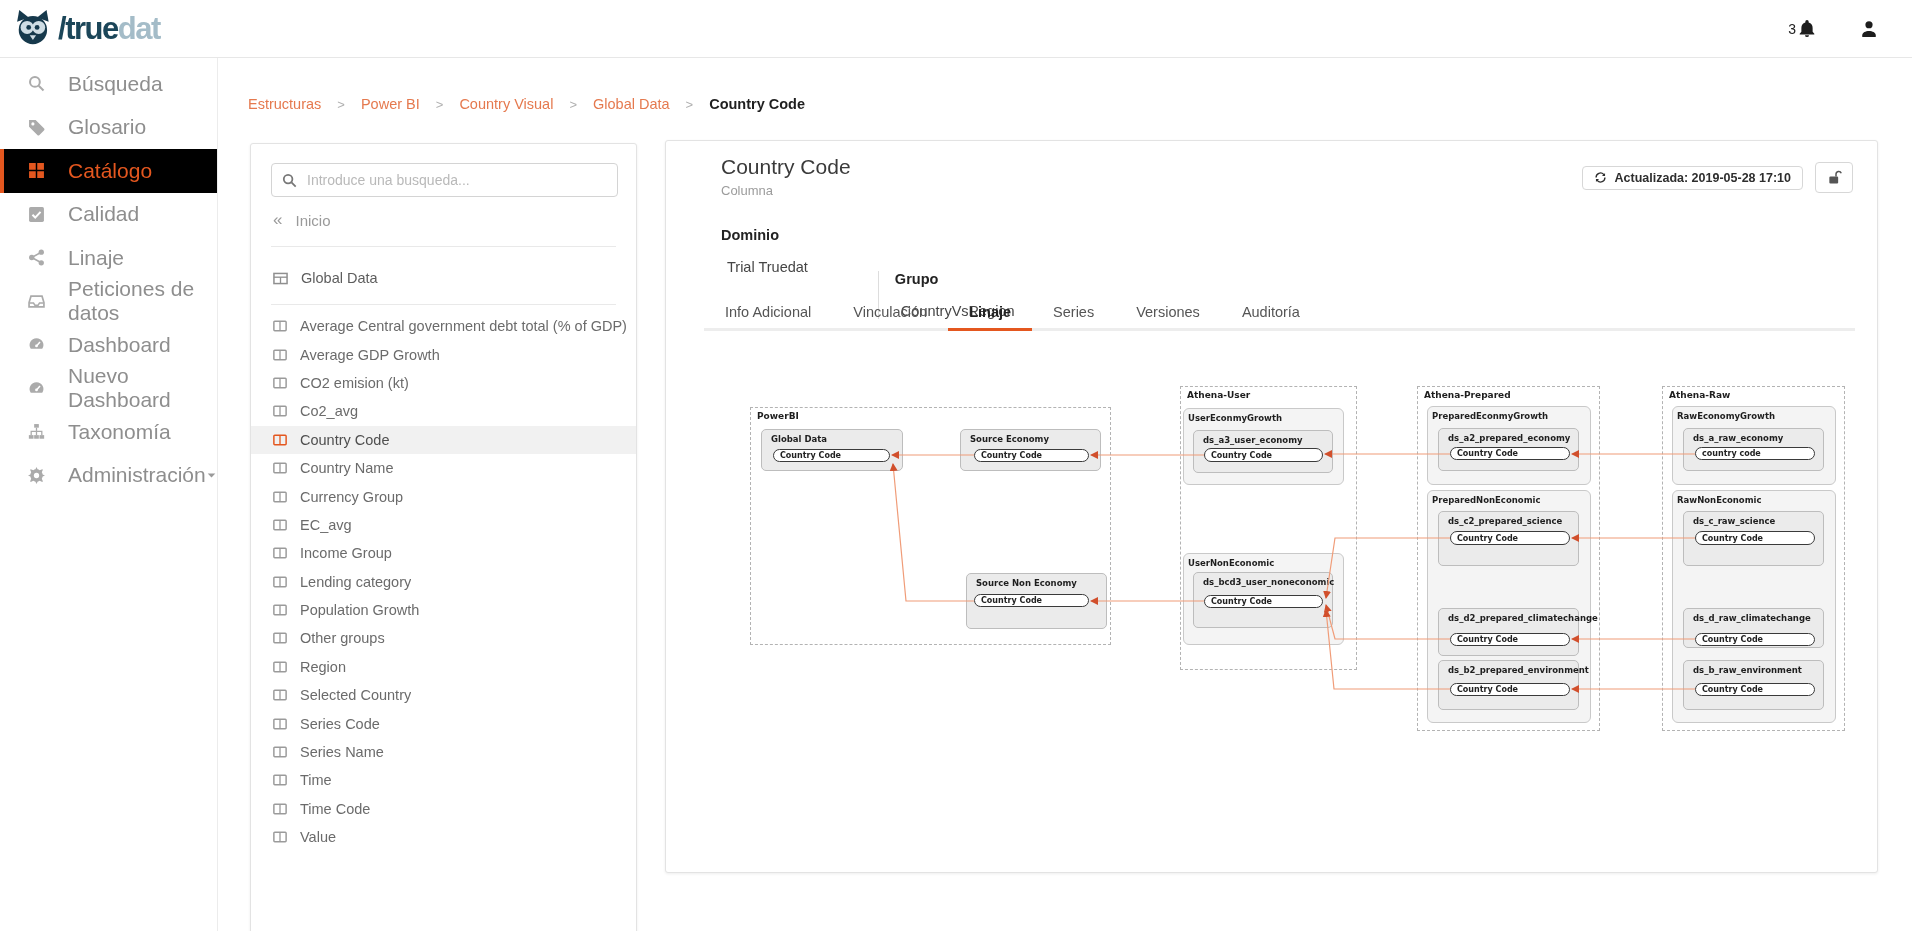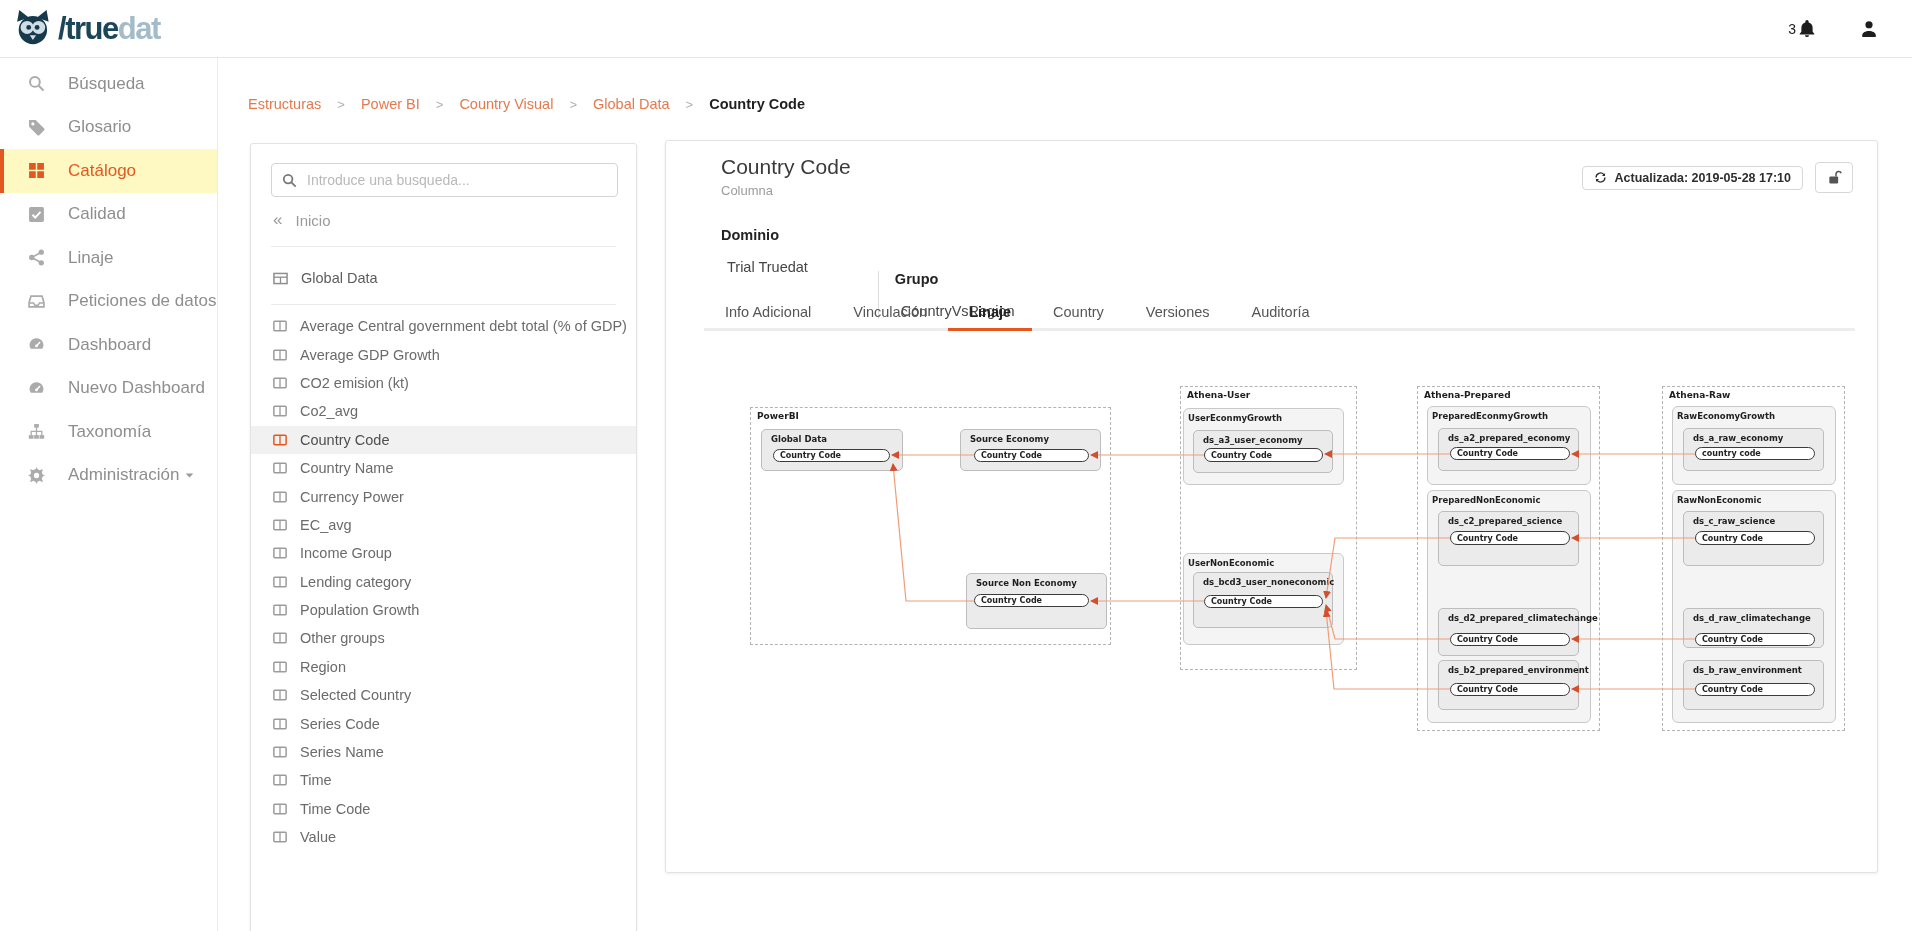--- a/index.html
+++ b/index.html
@@ -14,24 +14,24 @@
   .brand-slash, .brand-true { color:#1b4659; }
   .brand-dat { color:#a4bcc8; }
   .topbar-right { position:absolute; right:34px; top:0; height:58px; display:flex; align-items:center; gap:44px; }
   .notif { display:flex; align-items:center; gap:2px; cursor:pointer; color:#1d1d1d; }
   .notif-count { font-size:14px; color:#1d1d1d; }
   .icon-18 svg { width:18px; height:18px; display:block; }
   .user-btn { color:#1d1d1d; cursor:pointer; }
 
   
   .sidebar { position:absolute; left:0; top:58px; width:218px; height:873px; background:#fff; border-right:1px solid #ececec; padding-top:4px; }
-  .side-item { position:relative; height:43.5px; display:flex; align-items:center; padding-left:24px; color:#8e8e8e; font-size:17px; cursor:pointer; border-left:4px solid transparent; }
+  .side-item { position:relative; height:43.5px; display:flex; align-items:center; padding-left:24px; color:#8e8e8e; font-size:21px; cursor:pointer; border-left:4px solid transparent; }
   .side-item .s-icon { width:17px; height:17px; margin-right:23px; color:#ababab; flex:none; }
   .side-item .s-icon svg { width:17px; height:17px; display:block; }
-  .side-item.active { background:#fef9c3; border-left:4px solid #e4571f; color:#e4571f; }
+  .side-item.active { background:#000000; border-left:4px solid #e4571f; color:#e4571f; }
   .side-item.active .s-icon { color:#e4571f; }
   .side-item .chev { margin-left:auto; margin-right:22px; color:#9a9a9a; }
   .side-item .chev svg { width:11px; height:11px; display:block; }
 
   
   .breadcrumb { position:absolute; left:248px; top:96px; font-size:14.5px; display:flex; align-items:center; gap:16px; }
   .crumb { color:#e5794e; cursor:pointer; }
   .crumb-sep { color:#b0b0b0; font-size:13px; }
   .crumb-current { color:#1f1f1f; font-weight:bold; }
 
@@ -332,21 +332,21 @@
           </span>
           <span class="lbl">Country Name</span>
         </div>
         <div class="col-item">
           <span class="s-icon">
             <svg viewBox="0 0 16 16">
               <rect x="1" y="2.6" width="14" height="10.8" rx="1" fill="none" stroke="currentColor" stroke-width="1.7"></rect>
               <line x1="8" y1="2.6" x2="8" y2="13.4" stroke="currentColor" stroke-width="1.5"></line>
             </svg>
           </span>
-          <span class="lbl">Currency Power</span>
+          <span class="lbl">Currency Group</span>
         </div>
         <div class="col-item">
           <span class="s-icon">
             <svg viewBox="0 0 16 16">
               <rect x="1" y="2.6" width="14" height="10.8" rx="1" fill="none" stroke="currentColor" stroke-width="1.7"></rect>
               <line x1="8" y1="2.6" x2="8" y2="13.4" stroke="currentColor" stroke-width="1.5"></line>
             </svg>
           </span>
           <span class="lbl">EC_avg</span>
         </div>
@@ -479,21 +479,21 @@
       <div class="meta-col">
         <div class="meta-label">Dominio</div>
         <div class="meta-value">Trial Truedat</div>
       </div>
       <div class="meta-col">
         <div class="meta-label">Grupo</div>
         <div class="meta-value">CountryVsRegion</div>
       </div>
     </div>
 
-    <div class="tabs" id="tabs"><span class="tab">Info Adicional</span><span class="tab">Vinculación</span><span class="tab active">Linaje</span><span class="tab">Country</span><span class="tab">Versiones</span><span class="tab">Auditoría</span></div>
+    <div class="tabs" id="tabs"><span class="tab">Info Adicional</span><span class="tab">Vinculación</span><span class="tab active">Linaje</span><span class="tab">Series</span><span class="tab">Versiones</span><span class="tab">Auditoría</span></div>
 
     <div class="lineage" id="lineage-canvas">
 
     <div class="lg-group" style="left: 84px; top: 66px; width: 361px; height: 238px;">
           <span class="lg-label">PowerBI</span>
         </div>
         <div class="lg-dataset" style="left: 95px; top: 88px; width: 142px; height: 42px;">
           <span class="lg-label">Global Data</span>
         </div>
         <div class="lg-pill" style="left: 107px; top: 108px; width: 117px; height: 13px;">Country Code</div>

